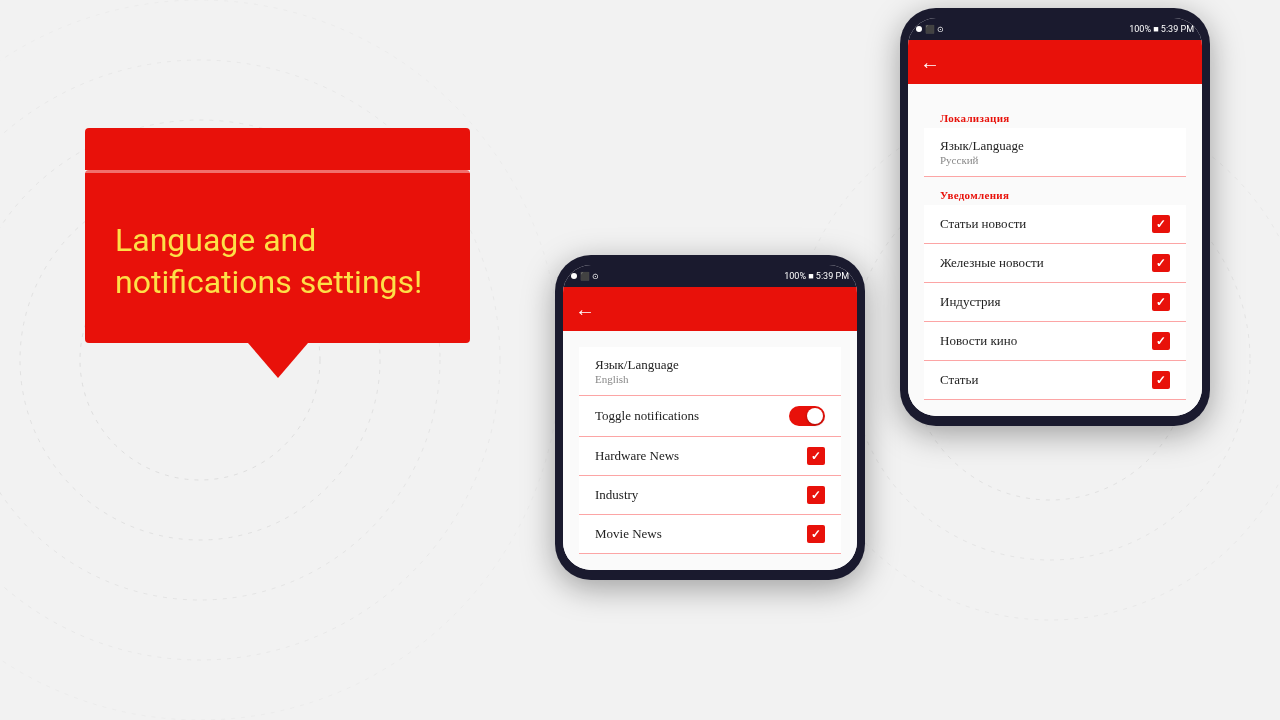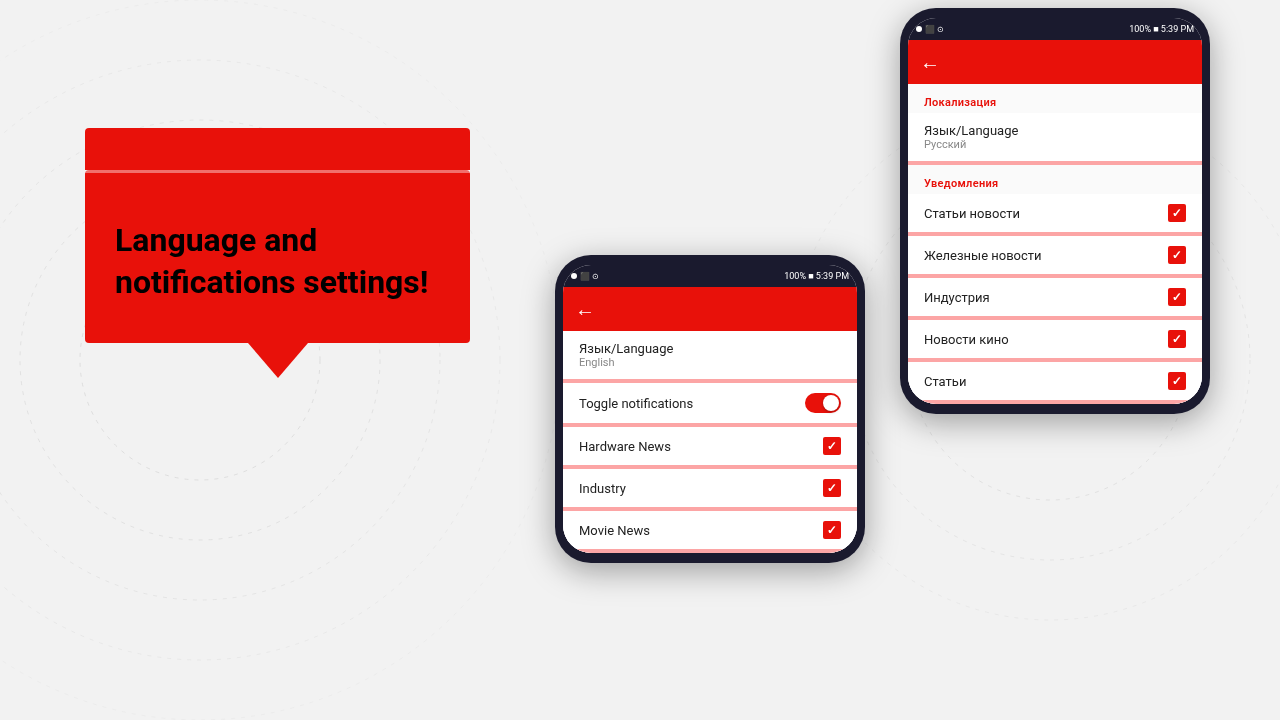--- a/index.html
+++ b/index.html
@@ -46,23 +46,23 @@
     .speech-bubble-tail {
       width: 0;
       height: 0;
       border-left: 30px solid transparent;
       border-right: 30px solid transparent;
       border-top: 35px solid #e8110a;
       margin: 0 auto;
       display: block;
     }
     .speech-bubble-text {
-      color: #000000;
+      color: #fde047;
       font-size: 32px;
-      font-weight: 700;
+      font-weight: 400;
       line-height: 1.3;
       text-align: center;
     }
 
     
     .phone-container {
       position: absolute;
       z-index: 2;
     }
     .phone-outer {
@@ -108,38 +108,39 @@
       padding: 0 12px;
     }
     .back-arrow {
       color: white;
       font-size: 20px;
       font-weight: bold;
       cursor: pointer;
     }
     .phone-content {
       background: #fafafa;
-      padding: 0;
+      padding: 16px;
+      font-family: Liberation Serif, serif;
     }
 
     
     .section-label {
       color: #e8110a;
       font-size: 11px;
       font-weight: 600;
       padding: 12px 16px 4px;
       letter-spacing: 0.3px;
     }
     .settings-item {
       background: white;
       padding: 10px 16px;
       display: flex;
       align-items: center;
       justify-content: space-between;
-      border-bottom: 4px solid #fca5a5;
+      border-bottom: 1px solid #fca5a5;
     }
     .settings-item-text .item-title {
       font-size: 13px;
       color: #222;
       font-weight: 400;
     }
     .settings-item-text .item-sub {
       font-size: 11px;
       color: #888;
     }

